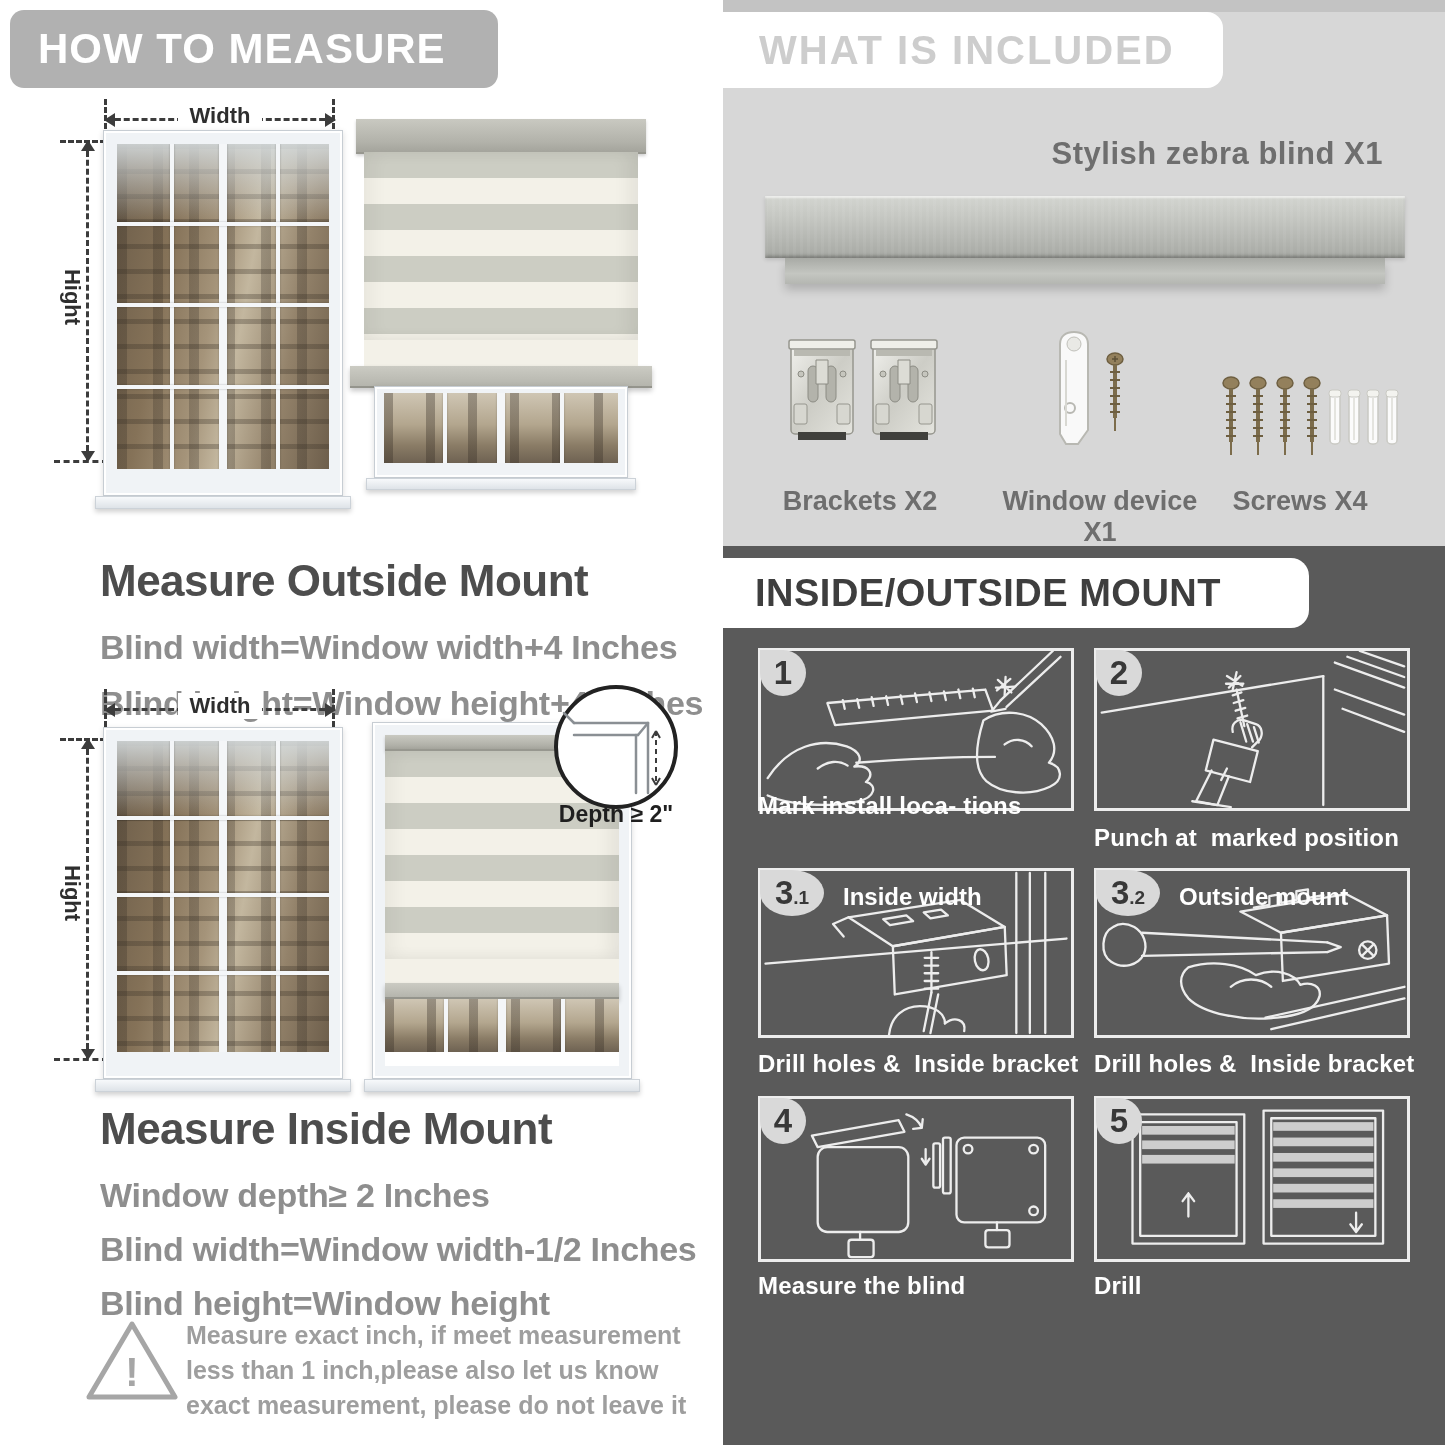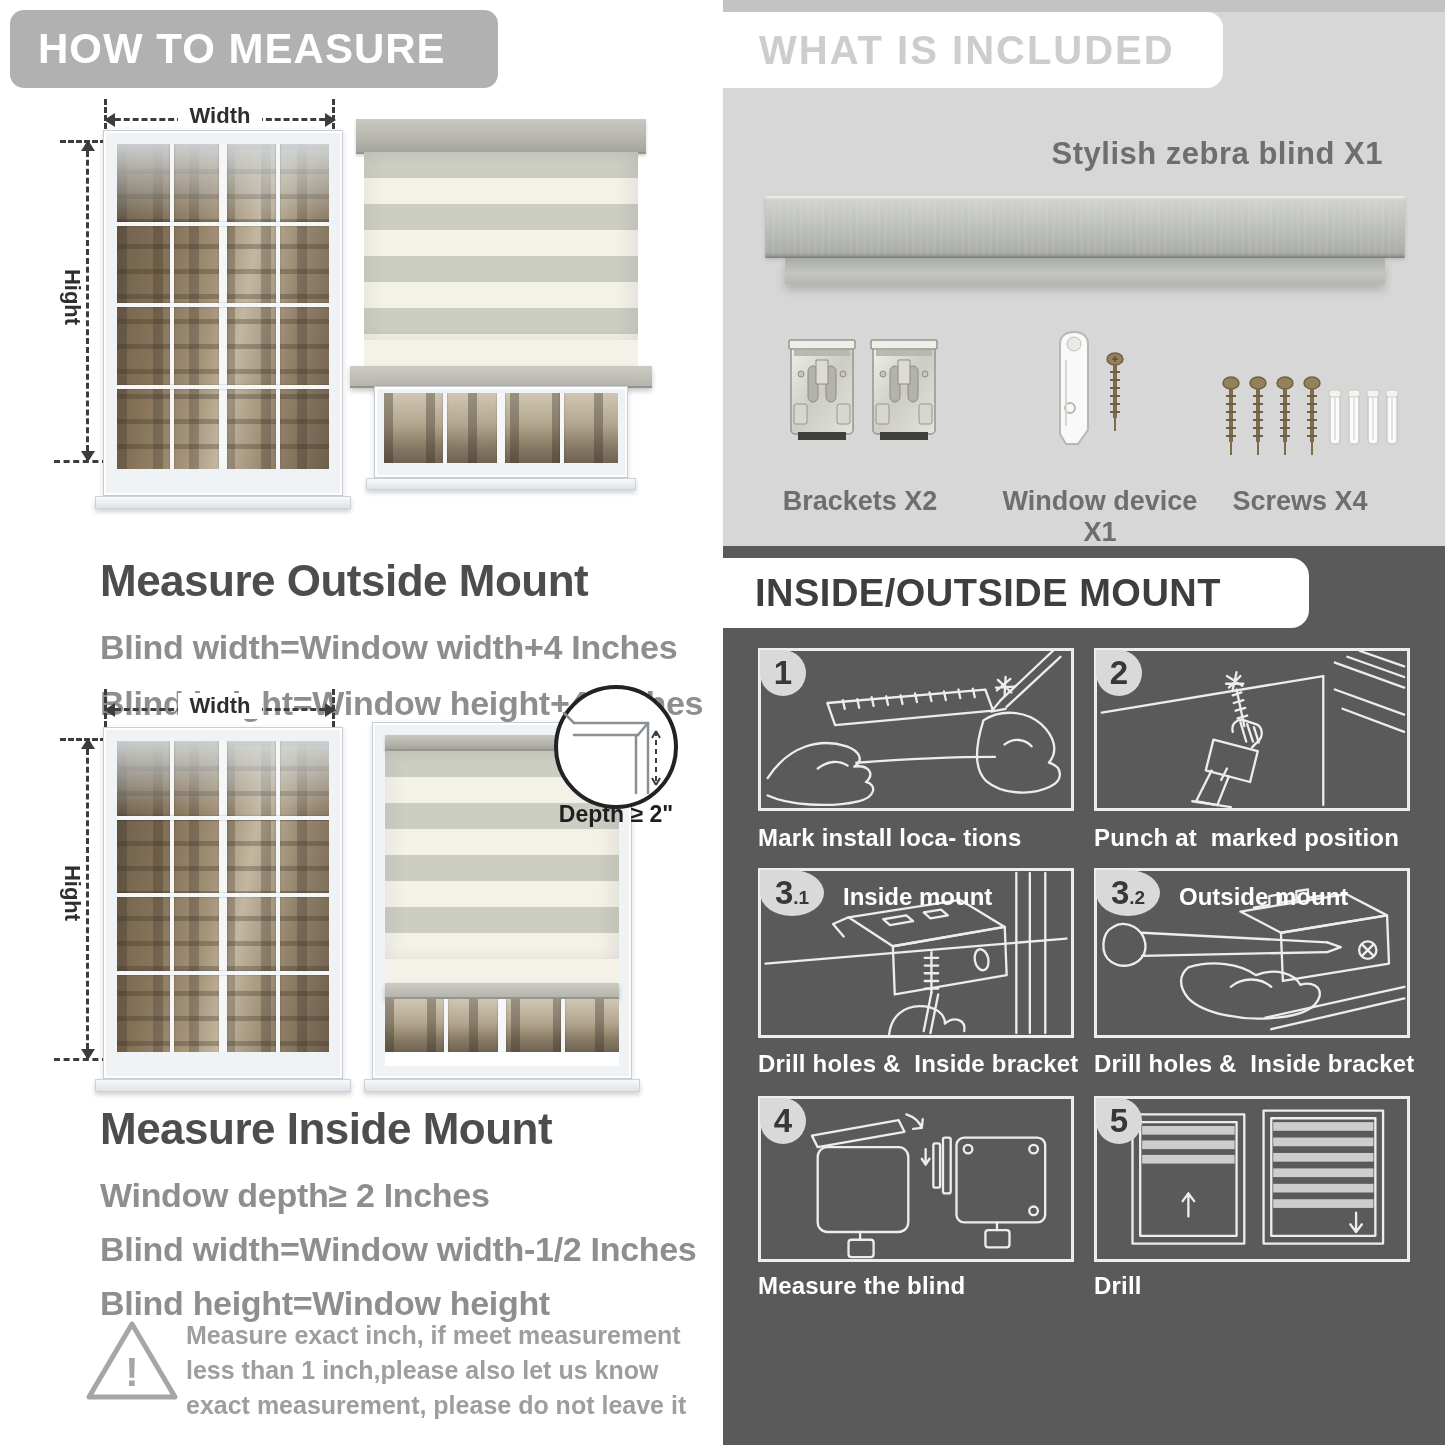--- a/index.html
+++ b/index.html
@@ -336,21 +336,21 @@
       <path d="M96 116 C150 112 200 110 240 110"></path>
       <path d="M4 132 C26 98 58 90 86 99 C100 104 104 114 94 120 C108 118 116 127 106 136 C118 139 116 152 98 156 C68 163 26 160 4 150"></path>
       <path d="M56 122 C66 114 78 113 87 119"></path>
       <path d="M308 6 L252 58 M300 0 L246 51"></path>
       <path d="M246 51 l-10 12 l15 -3"></path>
       <path d="M228 72 C246 60 272 62 288 76 C302 89 306 104 296 116 C310 120 312 134 297 141 C276 151 246 148 231 135 C219 124 218 104 228 72 Z"></path>
       <path d="M250 97 C259 90 271 91 278 99"></path>
     </g>
   </svg>
 </div>
-<div class="caption" style="left:758px;top:824px">Mark install loca- tions</div>
+<div class="caption" style="left:758px;top:792px">Mark install loca- tions</div>
 
 <div class="panel" style="left:1094px;top:648px;width:316px;height:163px">
   <div class="badge" style="width:46px;height:46px">
     <span class="bignum">2</span>
       <span class="subnum"></span>
   </div>
   <svg viewBox="0 0 316 163">
     <g class="lineart">
       <path d="M2 64 L232 26"></path>
       <path d="M232 26 V160"></path>
@@ -368,21 +368,21 @@
     </g>
   </svg>
 </div>
 <div class="caption" style="left:1094px;top:824px">Punch at  marked position</div>
 
 <div class="panel" style="left:758px;top:868px;width:316px;height:170px">
   <div class="badge" style="width:64px;height:46px">
     <span class="bignum">3</span>
       <span class="subnum">.1</span>
   </div>
-  <div class="step-label" style="left:82px;top:12px">Inside mount</div>
+  <div class="step-label" style="left:82px;top:12px">Inside width</div>
   <svg viewBox="0 0 316 170">
     <g class="lineart">
       <path d="M2 96 L314 70"></path>
       <path d="M262 2 V168 M276 2 V168 M292 2 V168"></path>
       <path d="M88 48 L204 30 L250 58 L134 78 Z"></path>
       <path d="M124 50 l24 -4 l7 6 l-24 4 Z M166 43 l18 -3 l7 6 l-18 3 Z"></path>
       <path d="M88 48 l-16 7 l11 13"></path>
       <path d="M134 78 L250 58 L252 108 L136 128 Z"></path>
       <ellipse cx="226" cy="92" rx="7" ry="11" transform="rotate(-12 226 92)"></ellipse>
       <path d="M174 84 V126"></path>

